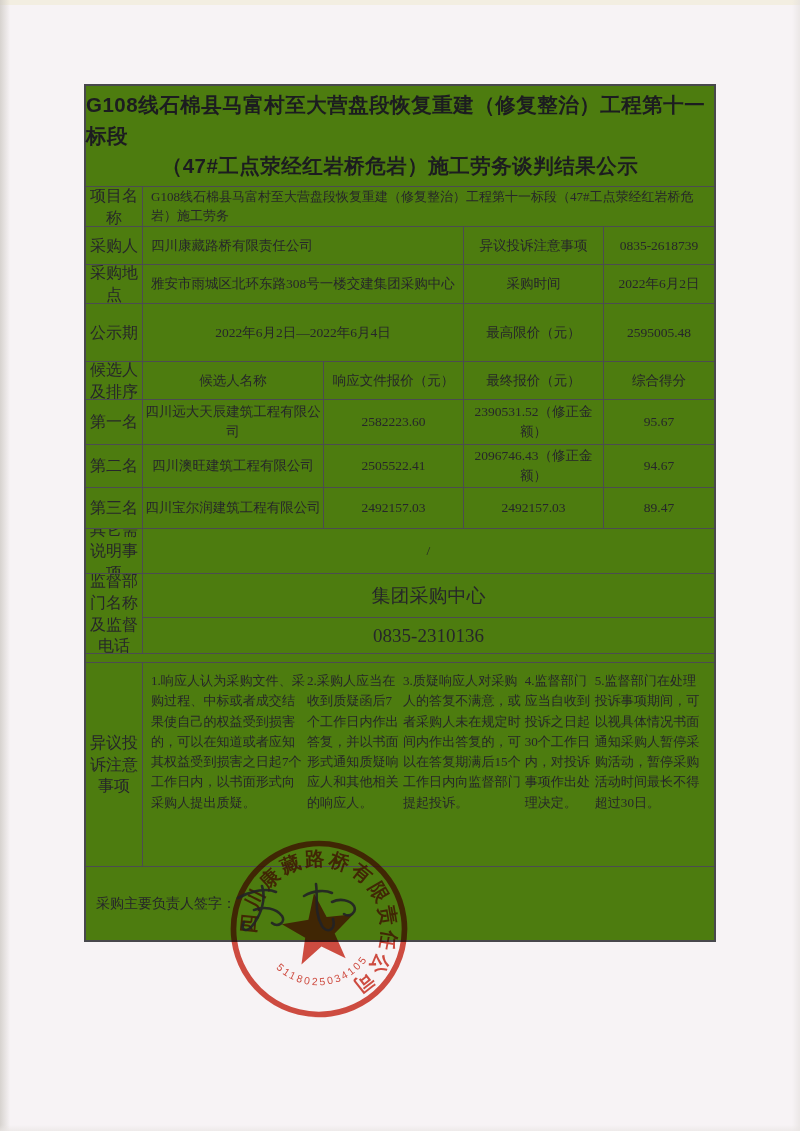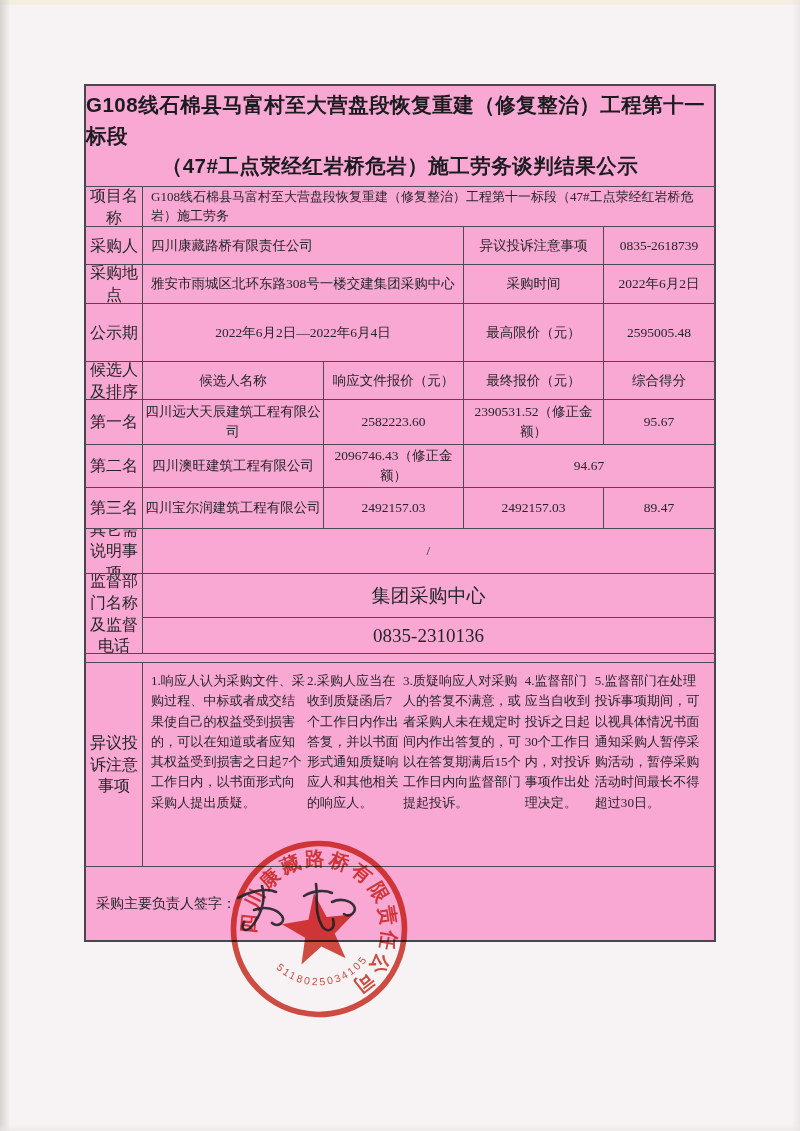--- a/index.html
+++ b/index.html
@@ -15,21 +15,21 @@
   .edge-left{position:absolute;left:0;top:0;width:12px;height:1131px;
     background:linear-gradient(to right,#ccc8c2 0%,rgba(247,243,245,0) 85%);opacity:.75;}
   .edge-right{position:absolute;right:0;top:0;width:8px;height:1131px;
     background:linear-gradient(to left,#e3dfdd 0%,rgba(247,243,245,0) 100%);opacity:.6;}
   .edge-bottom{position:absolute;left:0;bottom:0;width:800px;height:6px;
     background:linear-gradient(to top,#eae6e4 0%,rgba(247,243,245,0) 100%);opacity:.7;}
 
   .sheet-table{
     position:absolute;left:84px;top:84px;width:632px;height:858px;
     border:2px solid #48484c;box-sizing:border-box;
-    background:#f9a8d4;
+    background:#4d7c0f;
   }
   .trow{display:flex;box-sizing:border-box;border-bottom:1.5px solid #4c4c50;}
   .trow.last{border-bottom:none;}
   .cell{box-sizing:border-box;border-right:1.5px solid #4c4c50;display:flex;align-items:center;justify-content:center;text-align:center;overflow:hidden;}
   .cell.end{border-right:none;}
   .cell.left{justify-content:flex-start;text-align:left;padding-left:8px;padding-right:6px;}
   .w-label{width:57px;font-size:16px;line-height:1.35;padding:1px 2px;}
   .w-name{width:181px;}
   .w-bid{width:140px;}
   .w-final{width:140px;}
@@ -124,20 +124,21 @@
     <div class="cell w-label">第一名</div>
     <div class="cell w-name fs" style="padding:0 2px;">四川远大天辰建筑工程有限公司</div>
     <div class="cell w-bid fs">2582223.60</div>
     <div class="cell w-final fs" style="padding:0 6px;">2390531.52（修正金额）</div>
     <div class="cell w-score end fs">95.67</div>
   </div>
 
   <div class="trow h-c2">
     <div class="cell w-label">第二名</div>
     <div class="cell w-name fs" style="padding:0 2px;">四川澳旺建筑工程有限公司</div>
+    <div class="cell w-bid fs">2505522.41</div>
     <div class="cell w-final fs" style="padding:0 6px;">2096746.43（修正金额）</div>
     <div class="cell w-score end fs">94.67</div>
   </div>
 
   <div class="trow h-c3">
     <div class="cell w-label">第三名</div>
     <div class="cell w-name fs" style="padding:0 2px;">四川宝尔润建筑工程有限公司</div>
     <div class="cell w-bid fs">2492157.03</div>
     <div class="cell w-final fs" style="padding:0 6px;">2492157.03</div>
     <div class="cell w-score end fs">89.47</div>

